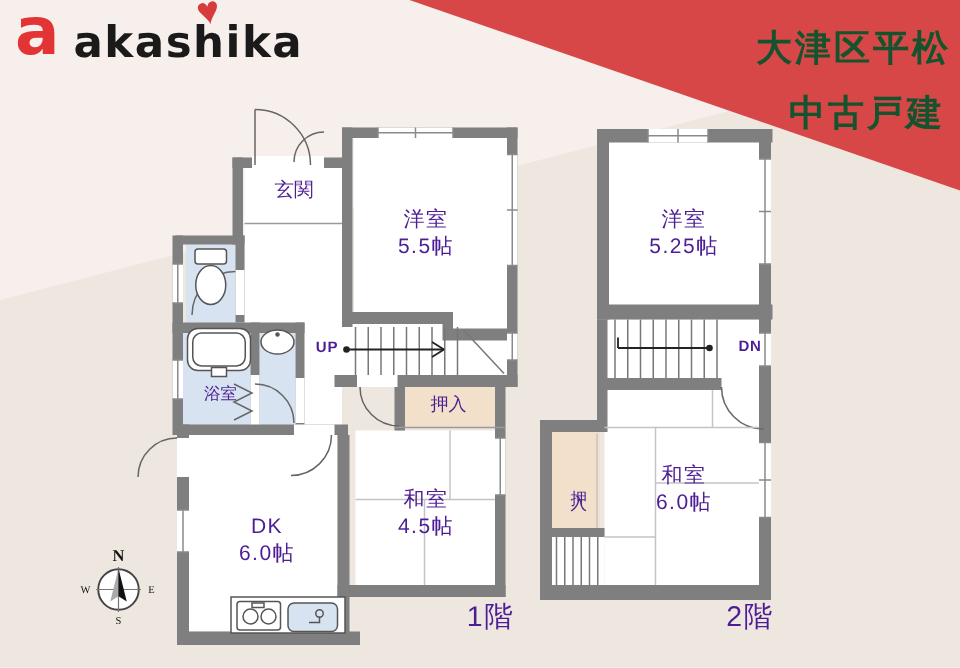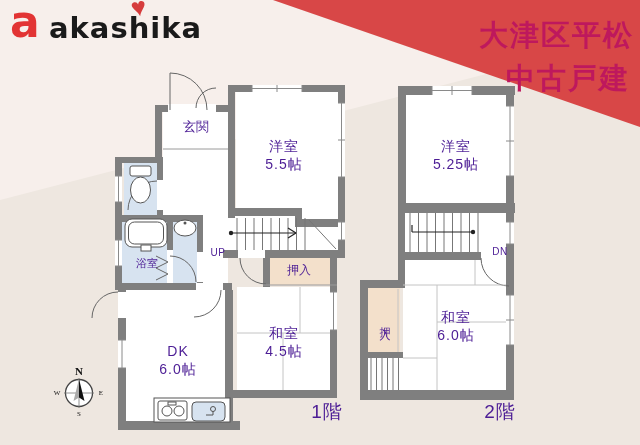--- a/index.html
+++ b/index.html
@@ -10,24 +10,24 @@
   }
   .stage svg{position:absolute;left:0;top:0;}
   .label{
     position:absolute;transform:translate(-50%,-50%);
     color:#4c1d95;white-space:nowrap;text-align:center;line-height:1.25;
     font-family:"Liberation Sans","DejaVu Sans",sans-serif;
   }
   .room-label{font-size:14px;font-weight:500;letter-spacing:1px;}
   .small-label{font-size:11px;font-weight:500;}
   .floor-label{font-size:19px;font-weight:500;letter-spacing:1px;}
-  .stair-label{font-size:10px;font-weight:400;letter-spacing:0.5px;margin-top:20px;}
+  .stair-label{font-size:10px;font-weight:700;letter-spacing:0.5px;}
   .vertical{writing-mode:vertical-rl;text-orientation:upright;letter-spacing:2px;}
   .header-text{
-    position:absolute;color:#be185d;font-weight:700;font-size:29px;
+    position:absolute;color:#14532d;font-weight:700;font-size:24px;
     letter-spacing:2px;text-align:right;font-family:Liberation Serif, serif;
   }
   .logo{position:absolute;left:0;top:0;width:220px;height:60px;}
   .logo-mark{
     position:absolute;left:10px;top:-4px;font-size:44px;font-weight:700;
     color:#e23434;font-family:"DejaVu Sans",sans-serif;
   }
   .logo-name{
     position:absolute;left:49px;top:11px;font-size:29px;font-weight:700;
     color:#1a1a1a;letter-spacing:1px;font-family:"DejaVu Sans",sans-serif;

